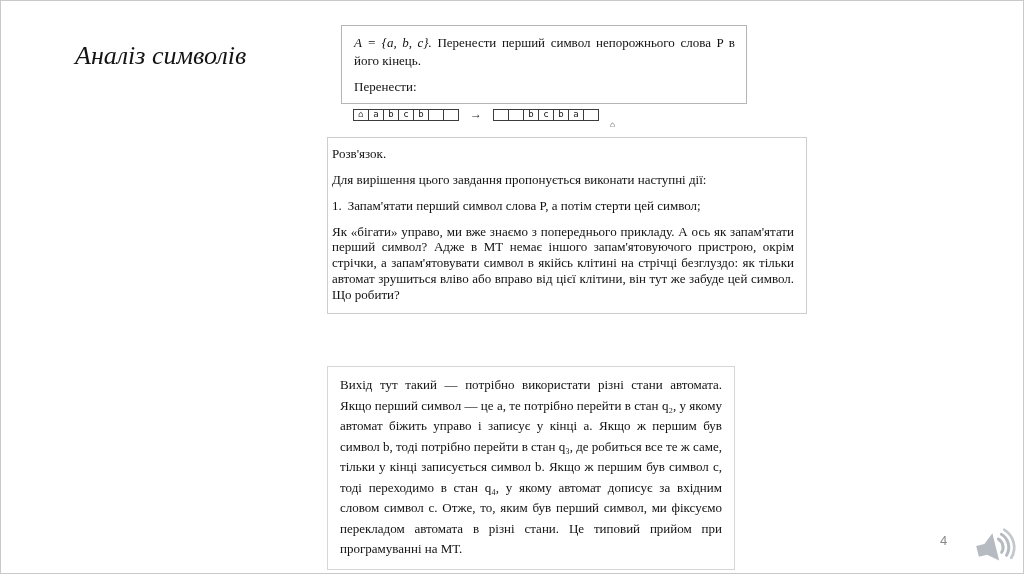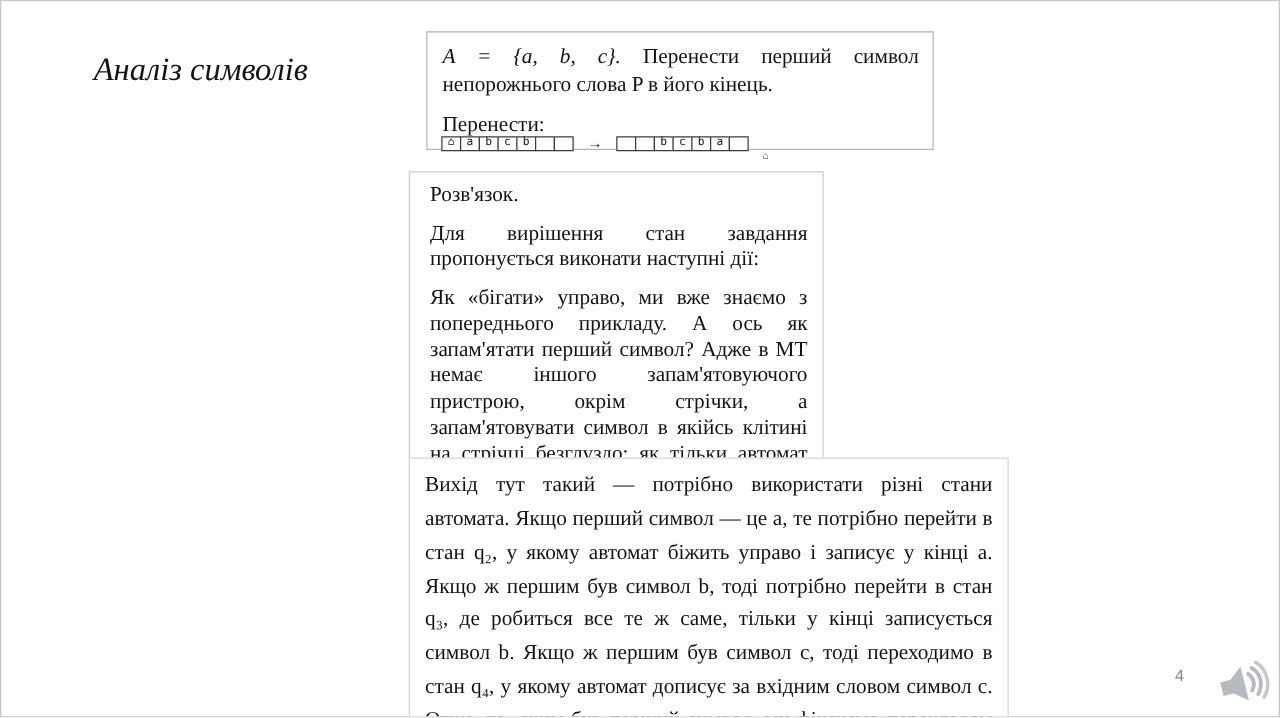--- a/index.html
+++ b/index.html
@@ -19,21 +19,21 @@
     left: 74px; top: 40px;
     font-style: italic;
     font-size: 26px;
     color: #141414;
     white-space: nowrap;
   }
 
   .box {
     position: absolute;
     background: #ffffff;
-    font-size: 17px;
+    font-size: 13px;
     color: #111111;
   }
 
   .task-box {
     left: 340px; top: 24px; width: 406px;
     border: 1px solid #b5b5b5;
     padding: 8px 11px 7px 12px;
     line-height: 1.35;
   }
   .task-box .statement { text-align: justify; }
@@ -60,38 +60,38 @@
   }
   .cell:first-child { margin-left: 0; }
   .tape-arrow { font-size: 12px; color: #222; padding: 0 2px; }
   .head-marker {
     font-size: 8px; color: #333;
     align-self: flex-end;
     margin-left: 2px; margin-bottom: -7px;
   }
 
   .solution-box {
-    left: 326px; top: 136px; width: 332px;
+    left: 326px; top: 136px; width: 480px;
     border: 1px solid #cdcdcd;
-    padding: 8px 12px 10px 16px;
+    padding: 8px 12px 10px 4px;
     line-height: 1.22;
   }
   .solution-box p { margin-bottom: 10px; text-align: justify; }
   .solution-heading { margin-bottom: 11px; }
   .step {
     padding-left: 26px;
     text-indent: -26px;
     text-align: justify;
     margin-bottom: 10px;
   }
   .step .num { padding-right: 6px; }
   .discussion { margin-bottom: 0 !important; }
 
   .conclusion-box {
-    left: 326px; top: 365px; width: 480px;
+    left: 326px; top: 365px; width: 408px;
     border: 1px solid #d6d6d6;
     padding: 8px 12px 9px 12px;
     line-height: 1.58;
   }
   .conclusion-box p { text-align: justify; }
 
   .page-number {
     position: absolute;
     left: 939px; top: 532px;
     font-family: "Liberation Sans", sans-serif;
@@ -140,21 +140,24 @@
       <span class="cell">c</span>
       <span class="cell">b</span>
       <span class="cell">a</span>
       <span class="cell"></span>
     </div>
     <span class="head-marker">⌂</span>
   </div>
 
   <div class="box solution-box">
     <p class="solution-heading">Розв'язок.</p>
-    <p>Для вирішення стан завдання пропонується виконати наступні дії:</p>
+    <p>Для вирішення цього завдання пропонується виконати наступні дії:</p>
+    <div class="step">
+      <span class="num">1.</span><span>Запам'ятати перший символ слова P, а потім стерти цей символ;</span>
+    </div>
     <p class="discussion">Як «бігати» управо, ми вже знаємо з попереднього прикладу. А ось як запам'ятати перший символ? Адже в МТ немає іншого запам'ятовуючого пристрою, окрім стрічки, а запам'ятовувати символ в якійсь клітині на стрічці безглуздо: як тільки автомат зрушиться вліво або вправо від цієї клітини, він тут же забуде цей символ. Що робити?</p>
   </div>
 
   <div class="box conclusion-box">
     <p>Вихід тут такий — потрібно використати різні стани автомата. Якщо перший символ — це a, те потрібно перейти в стан q₂, у якому автомат біжить управо і записує у кінці a. Якщо ж першим був символ b, тоді потрібно перейти в стан q₃, де робиться все те ж саме, тільки у кінці записується символ b. Якщо ж першим був символ c, тоді переходимо в стан q₄, у якому автомат дописує за вхідним словом символ c. Отже, то, яким був перший символ, ми фіксуємо перекладом автомата в різні стани. Це типовий прийом при програмуванні на МТ.</p>
   </div>
 
   <div class="page-number">4</div>
 
   <div class="audio-icon">

